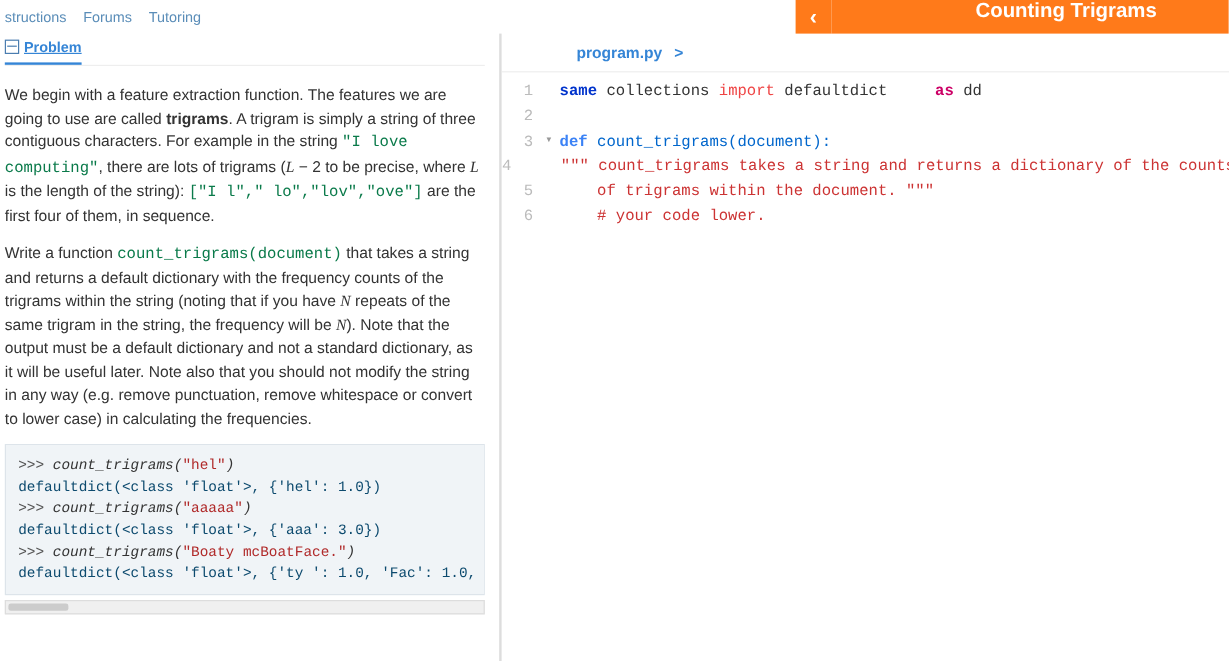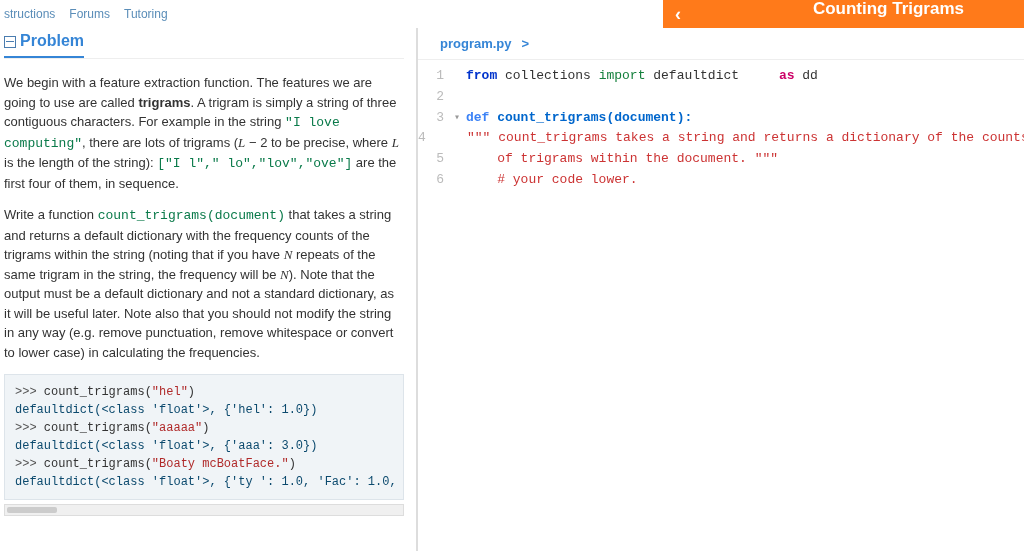--- a/index.html
+++ b/index.html
@@ -7,47 +7,47 @@
 .header-row { display: flex; height: 28px; }
 .nav-links { display: flex; align-items: center; gap: 14px; padding-left: 4px; font-size: 12px; color: #5a8db8; justify-content: flex-end; }
 .nav-links span { color: #5a8db8; }
 .title-bar { flex: 1; display: flex; justify-content: flex-end; align-items: stretch; }
 .title-back { background: #ff7a1a; color: #fff; width: 30px; display: flex; align-items: center; justify-content: center; font-size: 18px; font-weight: bold; }
 .title-text { background: #ff7a1a; color: #fff; font-weight: bold; font-size: 17px; padding: 4px 60px 15px 120px; display: flex; align-items: center; }
 .main { display: flex; height: 523px; }
 .left-pane { width: 418px; border-right: 2px solid #ddd; overflow-y: auto; padding: 0 12px 10px 4px; }
 .right-pane { flex: 1; overflow: auto; }
 .tab-row { display: flex; gap: 18px; border-bottom: 1px solid #eee; margin-bottom: 14px; }
-.tab { padding: 4px 0 6px 0; color: #4a7db0; font-size: 16px; }
+.tab { padding: 4px 0 6px 0; color: #4a7db0; font-size: 12px; text-decoration: underline; }
 .tab.active { color: #3585d6; border-bottom: 2px solid #3585d6; font-weight: 600; }
 .tab-icon { display: inline-block; width: 12px; height: 12px; border: 1px solid #4a7db0; margin-right: 4px; vertical-align: -2px; position: relative; }
 .tab-icon::after { content: ""; position: absolute; left: 1px; right: 1px; top: 4px; height: 1px; background: #4a7db0; }
 .problem-text { font-size: 13px; color: #333; line-height: 1.5; }
 .problem-text p { margin-bottom: 12px; }
 .kw-bold { font-weight: bold; }
 .kw-code { font-family: "Courier New", monospace; color: #0a7a4a; }
 .kw-var { font-style: italic; font-family: Georgia, serif; }
 .code-block { background: #f0f4f7; border: 1px solid #dde4ea; padding: 8px 10px; font-family: "Courier New", monospace; font-size: 12px; white-space: pre; overflow-x: auto; margin-top: 6px; color: #333; line-height: 1.5; }
 .cb-prompt { color: #555; }
-.cb-call { color: #333; }
+.cb-call { color: #333; font-style: italic; }
 .cb-str { color: #b02a2a; }
 .cb-out { color: #0c4a6e; }
 .file-tab-row { display: flex; align-items: center; border-bottom: 1px solid #eee; padding: 4px 8px 4px 14px; font-size: 13px; }
-.file-tab { color: #3585d6; font-weight: 600; padding: 4px 8px; }
+.file-tab { color: #3585d6; font-weight: 600; padding: 4px 8px; margin-left: 40px; }
 .file-caret { color: #3585d6; font-weight: bold; margin-left: 2px; }
 .editor { font-family: "Courier New", monospace; font-size: 13px; padding: 6px 0 0 0; line-height: 1.6; }
 .ed-line { display: flex; }
 .ln { width: 36px; text-align: right; color: #bbb; padding-right: 10px; user-select: none; }
 .gutter-mark { width: 12px; color: #999; font-size: 10px; padding-top: 2px; }
 .code { flex: 1; white-space: pre; }
 .tok-kw { color: #0033cc; font-weight: bold; }
 .tok-kw2 { color: #3b82f6; font-weight: bold; }
-.tok-mod { color: #15803d; }
+.tok-mod { color: #ef4444; }
 .tok-as { color: #cc0066; font-weight: bold; margin-left: 32px; }
-.tok-fn { color: #0066cc; font-weight: bold; }
+.tok-fn { color: #0066cc; }
 .tok-str { color: #cc3333; }
 .tok-com { color: #cc3333; }
 .scroll-hint { height: 12px; background: #f0f0f0; margin-top: 4px; border: 1px solid #ddd; position: relative; }
 .scroll-hint::after { content: ""; position: absolute; left: 2px; top: 2px; bottom: 2px; width: 50px; background: #ccc; border-radius: 2px; }
 </style>
 </head>
 <body>
 
 <div class="header-row">
   <div class="nav-links">
@@ -87,21 +87,21 @@
 
   <div class="right-pane">
     <div class="file-tab-row">
       <span class="file-tab">program.py</span>
       <span class="file-caret">&gt;</span>
     </div>
     <div class="editor">
       <div class="ed-line">
           <span class="ln">1</span>
           <span class="gutter-mark"></span>
-          <span class="code"><span class="tok-kw">from</span><span> collections </span><span class="tok-mod">import</span><span> defaultdict </span><span class="tok-as">as</span><span> dd</span></span>
+          <span class="code"><span class="tok-kw">same</span><span> collections </span><span class="tok-mod">import</span><span> defaultdict </span><span class="tok-as">as</span><span> dd</span></span>
         </div>
       <div class="ed-line">
           <span class="ln">2</span>
           <span class="gutter-mark"></span>
           <span class="code"> </span>
         </div>
       <div class="ed-line">
           <span class="ln">3</span>
           <span class="gutter-mark">▾</span>
           <span class="code"><span class="tok-kw2">def</span><span class="tok-fn"> count_trigrams(document):</span></span>

